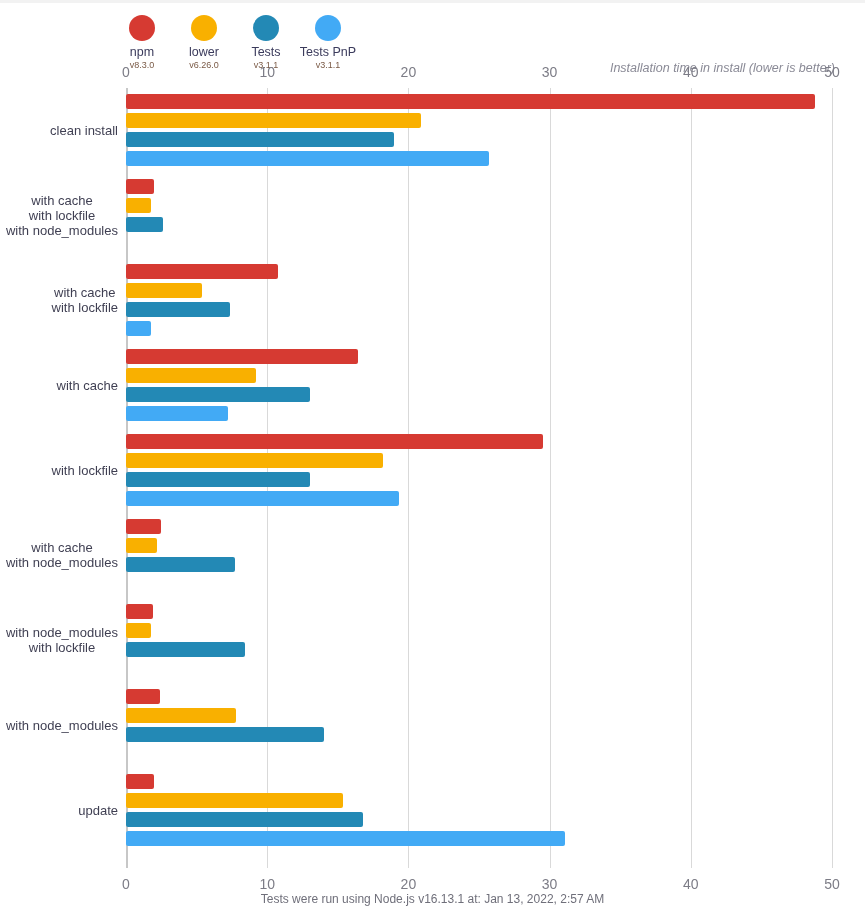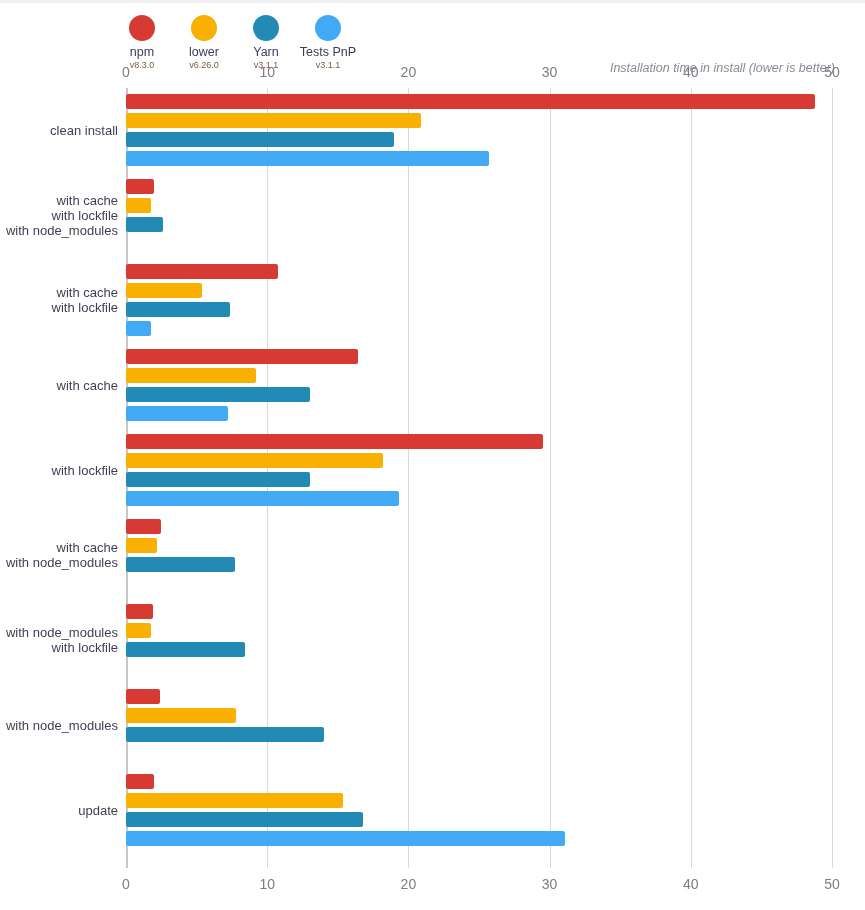--- a/index.html
+++ b/index.html
@@ -112,21 +112,21 @@
   .cat-label {
     position: absolute;
     right: 100%;
     margin-right: 8px;
     text-align: right;
     font-size: 13px;
     color: #3f3f52;
     line-height: 15px;
     white-space: nowrap;
   }
-  .cat-label span { display: block; }
+  .cat-label span { display: block; text-align: center; }
 
   
   .footer-note {
     position: absolute;
     left: 0;
     right: 0;
     bottom: 4px;
     text-align: center;
     font-size: 12px;
     color: #6f6f7a;
@@ -153,21 +153,21 @@
         <div class="legend-name">npm</div>
         <div class="legend-version">v8.3.0</div>
       </div>
       <div class="legend-item">
         <div class="legend-swatch" style="background: rgb(249, 176, 0);"></div>
         <div class="legend-name">lower</div>
         <div class="legend-version">v6.26.0</div>
       </div>
       <div class="legend-item">
         <div class="legend-swatch" style="background: rgb(35, 137, 181);"></div>
-        <div class="legend-name">Yarn</div>
+        <div class="legend-name">Tests</div>
         <div class="legend-version">v3.1.1</div>
       </div>
       <div class="legend-item">
         <div class="legend-swatch" style="background: rgb(66, 170, 245);"></div>
         <div class="legend-name">Tests PnP</div>
         <div class="legend-version">v3.1.1</div>
       </div>
     </div>
 
   <div class="axis-caption">Installation time in install (lower is better)</div>
@@ -337,14 +337,15 @@
         <div class="bar-row" style="top: 38px;">
           <div class="bar" title="Yarn: 16.8s" style="width: 237.216px; background: rgb(35, 137, 181);"></div>
         </div>
         <div class="bar-row" style="top: 57px;">
           <div class="bar" title="Yarn PnP: 31.1s" style="width: 439.132px; background: rgb(66, 170, 245);"></div>
         </div>
       </div>
     </div>
 
 
+  <div class="footer-note">Tests were run using Node.js v16.13.1 at: Jan 13, 2022, 2:57 AM</div>
 
 </div>
 
 </body></html>

